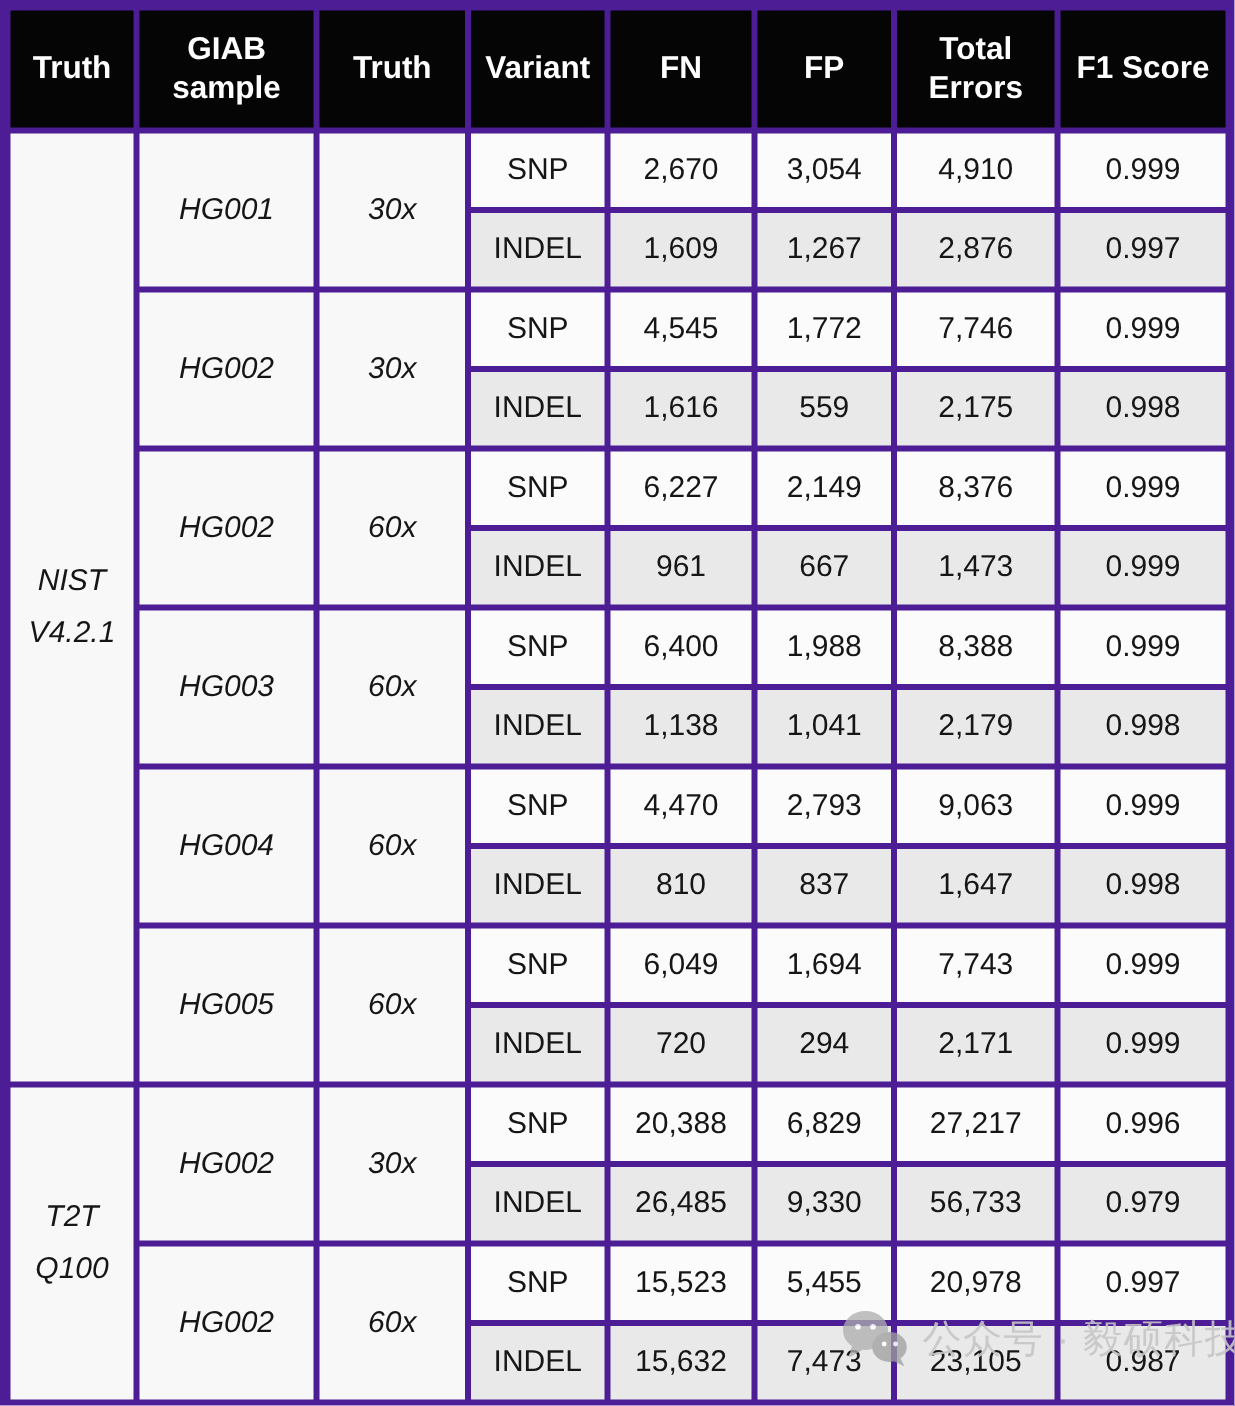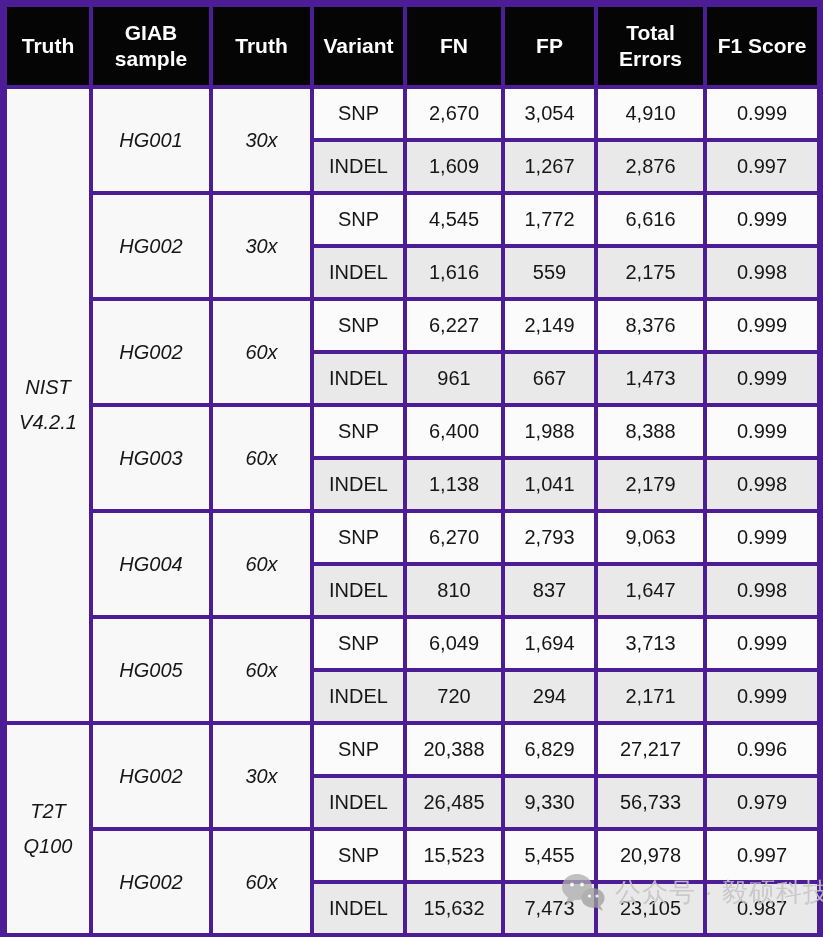--- a/index.html
+++ b/index.html
@@ -111,21 +111,21 @@
         <td class="data">2,876</td>
         <td class="data">0.997</td>
       </tr>
 
       <tr class="snp-row">
         <td class="merged" rowspan="2">HG002</td>
         <td class="merged" rowspan="2">30x</td>
         <td class="data">SNP</td>
         <td class="data">4,545</td>
         <td class="data">1,772</td>
-        <td class="data">6,616</td>
+        <td class="data">7,746</td>
         <td class="data">0.999</td>
       </tr>
       <tr class="indel-row">
         <td class="data">INDEL</td>
         <td class="data">1,616</td>
         <td class="data">559</td>
         <td class="data">2,175</td>
         <td class="data">0.998</td>
       </tr>
 
@@ -160,40 +160,40 @@
         <td class="data">1,138</td>
         <td class="data">1,041</td>
         <td class="data">2,179</td>
         <td class="data">0.998</td>
       </tr>
 
       <tr class="snp-row">
         <td class="merged" rowspan="2">HG004</td>
         <td class="merged" rowspan="2">60x</td>
         <td class="data">SNP</td>
-        <td class="data">6,270</td>
+        <td class="data">4,470</td>
         <td class="data">2,793</td>
         <td class="data">9,063</td>
         <td class="data">0.999</td>
       </tr>
       <tr class="indel-row">
         <td class="data">INDEL</td>
         <td class="data">810</td>
         <td class="data">837</td>
         <td class="data">1,647</td>
         <td class="data">0.998</td>
       </tr>
 
       <tr class="snp-row">
         <td class="merged" rowspan="2">HG005</td>
         <td class="merged" rowspan="2">60x</td>
         <td class="data">SNP</td>
         <td class="data">6,049</td>
         <td class="data">1,694</td>
-        <td class="data">3,713</td>
+        <td class="data">7,743</td>
         <td class="data">0.999</td>
       </tr>
       <tr class="indel-row">
         <td class="data">INDEL</td>
         <td class="data">720</td>
         <td class="data">294</td>
         <td class="data">2,171</td>
         <td class="data">0.999</td>
       </tr>
 

